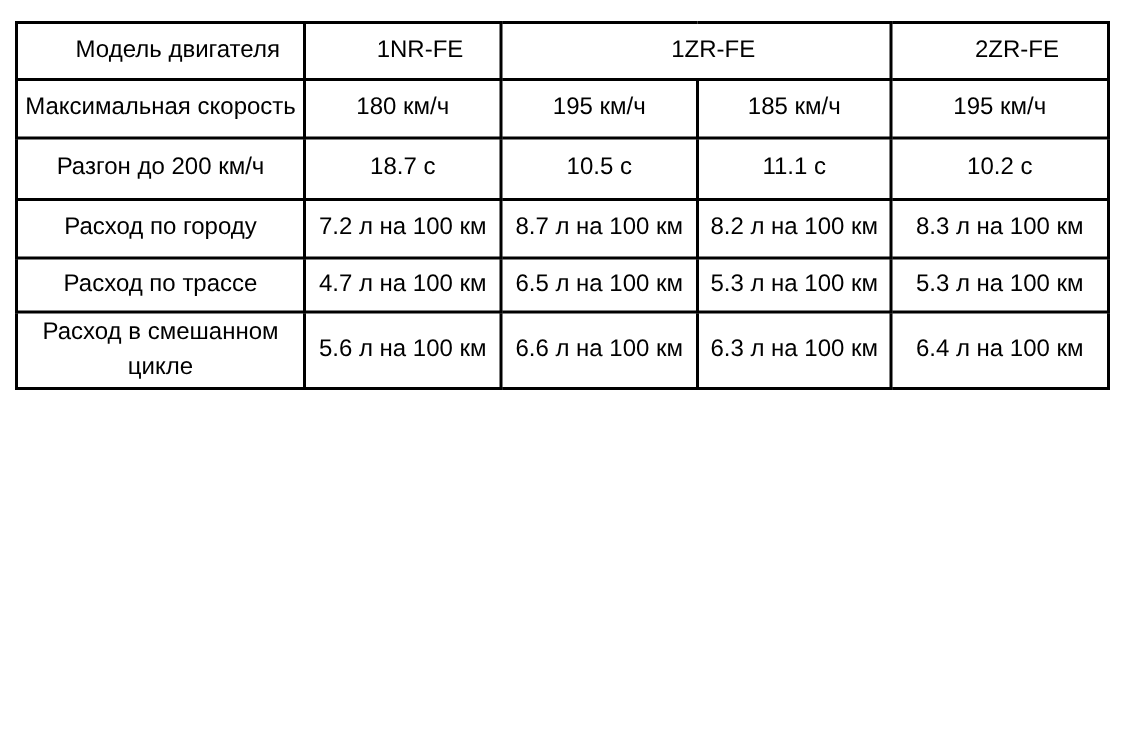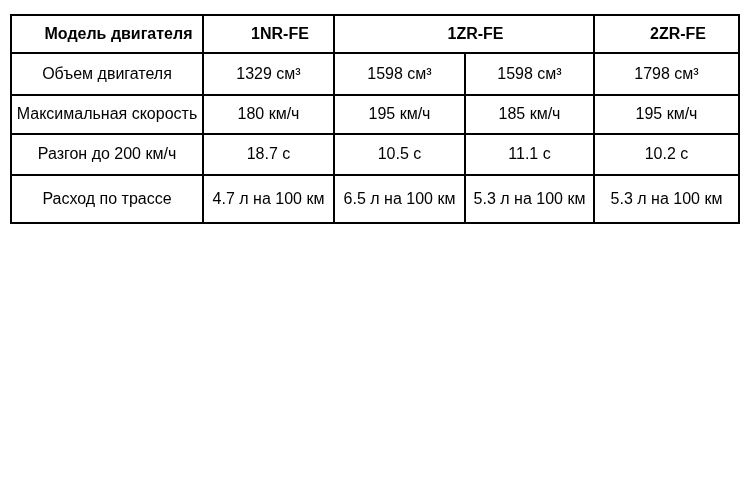--- a/index.html
+++ b/index.html
@@ -29,21 +29,21 @@
     border: 2px solid #000000;
     text-align: center;
     vertical-align: middle;
     font-size: 16px;
     line-height: 1.42;
     padding: 2px 3px;
     white-space: pre-line;
     overflow: hidden;
   }
   table.specs tr.header-row td {
-    font-weight: bold;
+    font-weight: normal;
     padding-left: 26px;
   }
 </style>
 </head>
 <body>
 
 <div class="page">
   <table class="specs">
     <colgroup>
       <col style="width:192px">
@@ -53,52 +53,60 @@
       <col style="width:145px">
     </colgroup>
     <tbody>
       <tr class="header-row" style="height:38px">
         <td>Модель двигателя</td>
         <td>1NR-FE</td>
         <td colspan="2">1ZR-FE</td>
         <td>2ZR-FE</td>
       </tr>
 
-      <tr style="height:42px">
-        <td>Объем двигателя</td>
-        <td>1329 см³</td>
-        <td>1598 см³</td>
-        <td>1598 см³</td>
-        <td>1798 см³</td>
-      </tr>
 
 
 
       <tr style="height:39px">
         <td>Максимальная скорость</td>
         <td>180 км/ч</td>
         <td>195 км/ч</td>
         <td>185 км/ч</td>
         <td>195 км/ч</td>
       </tr>
 
       <tr style="height:41px">
         <td>Разгон до 200 км/ч</td>
         <td>18.7 с</td>
         <td>10.5 с</td>
         <td>11.1 с</td>
         <td>10.2 с</td>
       </tr>
 
+      <tr style="height:39px">
+        <td>Расход по городу</td>
+        <td>7.2 л на 100 км</td>
+        <td>8.7 л на 100 км</td>
+        <td>8.2 л на 100 км</td>
+        <td>8.3 л на 100 км</td>
+      </tr>
 
-      <tr style="height:48px">
+      <tr style="height:36px">
         <td>Расход по трассе</td>
         <td>4.7 л на 100 км</td>
         <td>6.5 л на 100 км</td>
         <td>5.3 л на 100 км</td>
         <td>5.3 л на 100 км</td>
       </tr>
 
+      <tr style="height:41px">
+        <td>Расход в смешанном
+цикле</td>
+        <td>5.6 л на 100 км</td>
+        <td>6.6 л на 100 км</td>
+        <td>6.3 л на 100 км</td>
+        <td>6.4 л на 100 км</td>
+      </tr>
 
 
     </tbody>
   </table>
 </div>
 
 </body></html>

